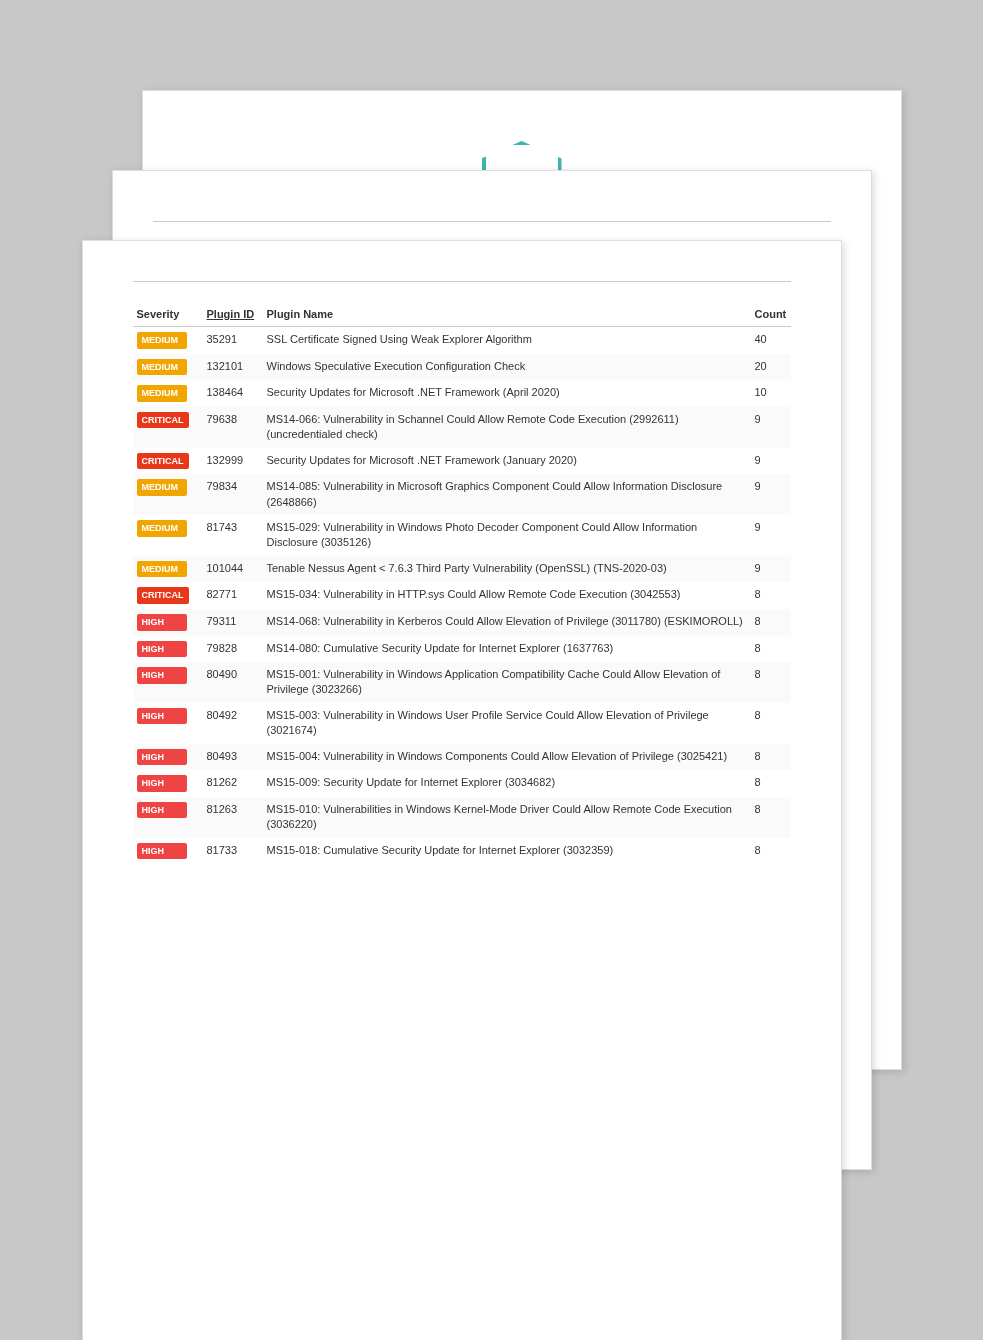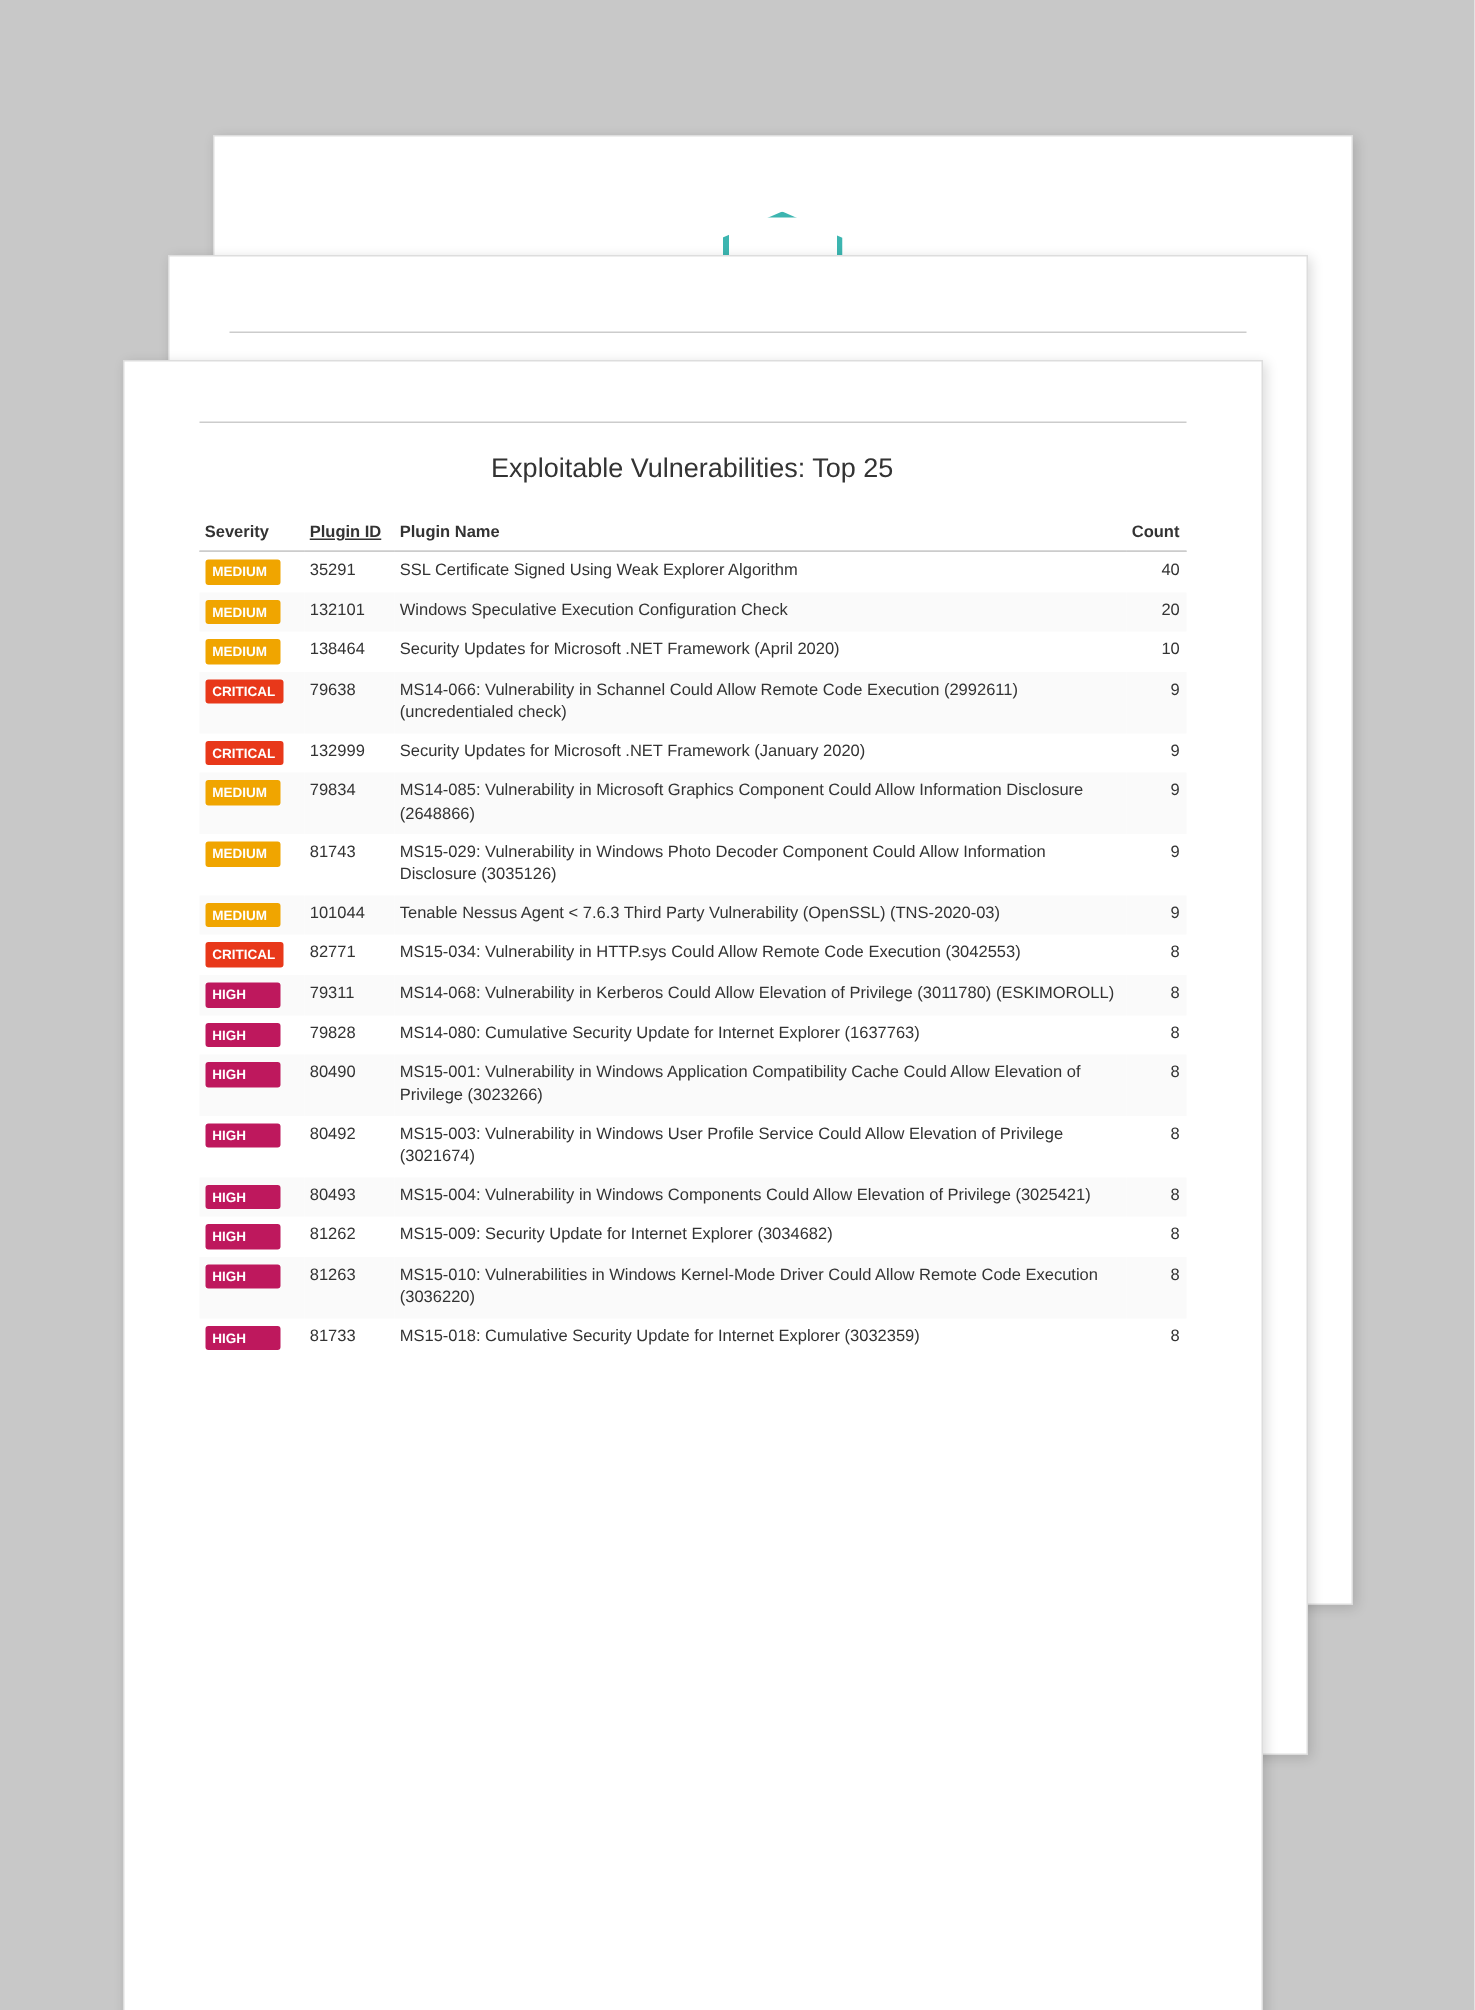--- a/index.html
+++ b/index.html
@@ -163,24 +163,24 @@
       border-radius: 2px;
       font-size: 9px;
       font-weight: bold;
       color: #fff;
       text-align: left;
       min-width: 50px;
     }
 
     .badge-medium { background: #f0a500; }
     .badge-critical { background: #e8381a; }
-    .badge-high { background: #be185d; }
+    .badge-high { background: #ef4444; }
 
     .count-col {
-      text-align: right;
+      text-align: left;
       font-size: 11px;
       color: #333;
     }
   </style>
 </head>
 <body>
 
 <div class="pages-container">
 
   <div class="page page-back1">
@@ -200,21 +200,20 @@
         <span>Severity</span>
         <span>Plugin</span>
         <span>Plugin Name</span>
         <span>Hosts</span>
       </div>
     </div>
   </div>
 
   <div class="page page-front">
     <hr class="front-divider">
-    <div class="front-title">Exploitable Vulnerabilities: Top 25</div>
 
     <table class="vuln-table">
       <thead>
         <tr>
           <th style="width:70px;">Severity</th>
           <th style="width:60px;text-decoration:underline;">Plugin ID</th>
           <th>Plugin Name</th>
           <th style="width:40px;">Count</th>
         </tr>
       </thead>

